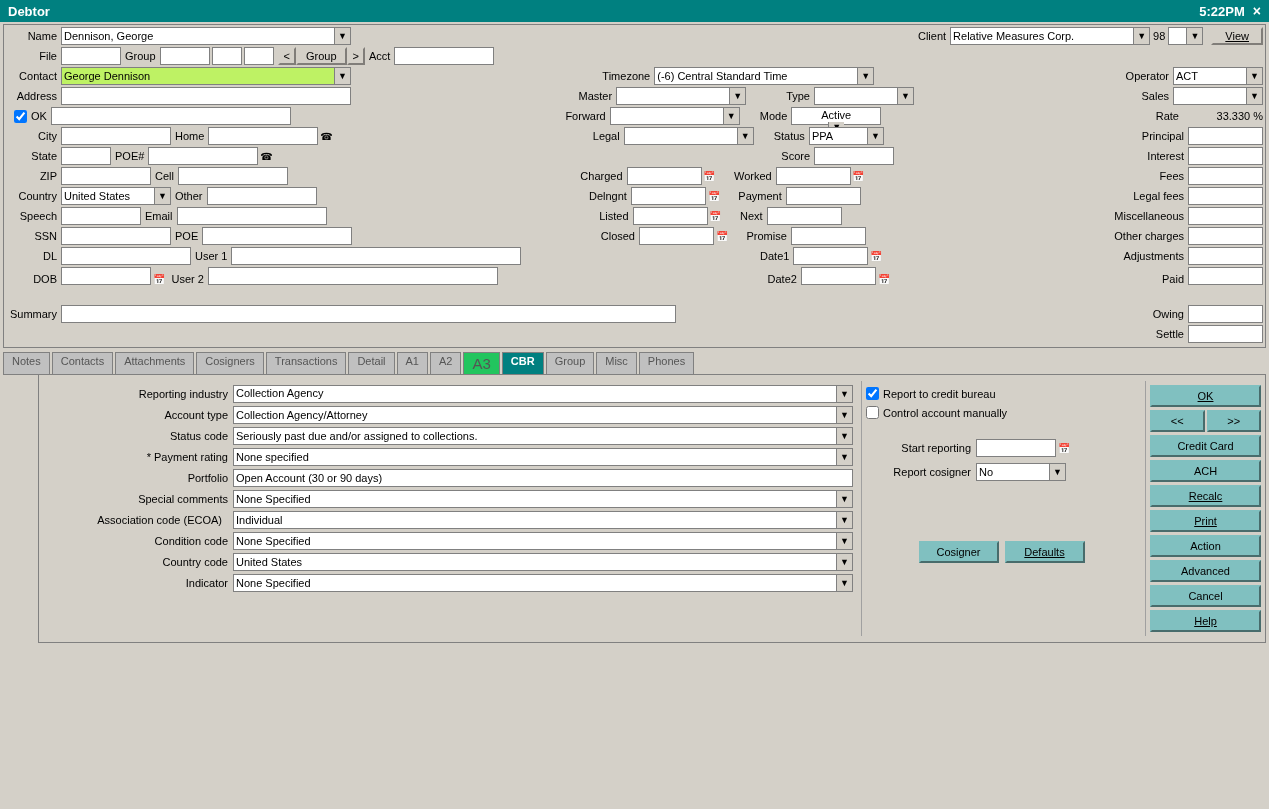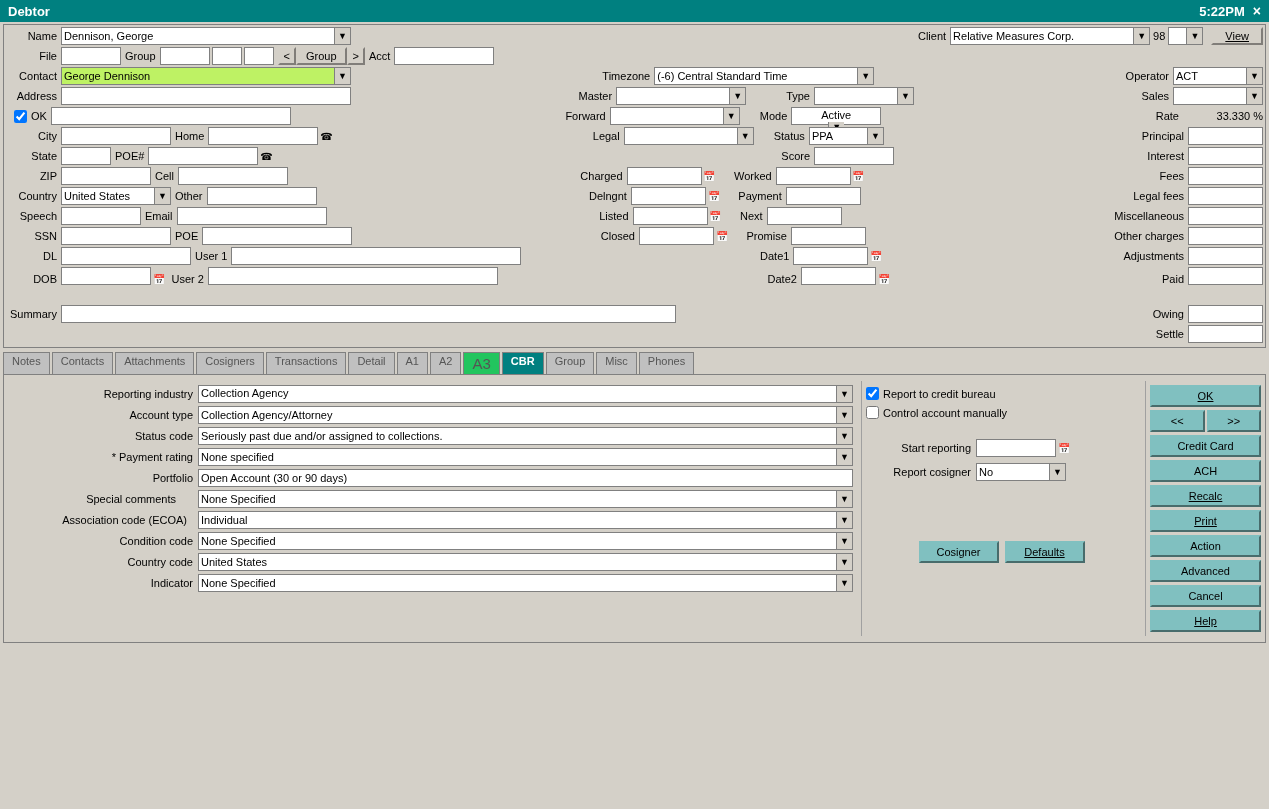--- a/index.html
+++ b/index.html
@@ -291,21 +291,21 @@
     <div style="padding:2px 8px;border:1px solid #808080;border-bottom:none;margin-right:2px;cursor:pointer;background:#c0c0c0;font-size:11px;color:#555;">Detail</div>
     <div style="padding:2px 8px;border:1px solid #808080;border-bottom:none;margin-right:2px;cursor:pointer;background:#c0c0c0;font-size:11px;color:#555;">A1</div>
     <div style="padding:2px 8px;border:1px solid #808080;border-bottom:none;margin-right:2px;cursor:pointer;background:#c0c0c0;font-size:11px;color:#555;">A2</div>
     <div style="padding:2px 8px;border:1px solid #808080;border-bottom:none;margin-right:2px;cursor:pointer;background:#22c55e;font-size:15px;color:#555;">A3</div>
     <div style="padding:2px 8px;border:1px solid #808080;border-bottom:none;margin-right:2px;cursor:pointer;background:#008080;font-size:11px;color:white;font-weight:bold;">CBR</div>
     <div style="padding:2px 8px;border:1px solid #808080;border-bottom:none;margin-right:2px;cursor:pointer;background:#c0c0c0;font-size:11px;color:#555;">Group</div>
     <div style="padding:2px 8px;border:1px solid #808080;border-bottom:none;margin-right:2px;cursor:pointer;background:#c0c0c0;font-size:11px;color:#555;">Misc</div>
     <div style="padding:2px 8px;border:1px solid #808080;border-bottom:none;margin-right:2px;cursor:pointer;background:#c0c0c0;font-size:11px;color:#555;">Phones</div>
   </div>
 
-  <div style="display:flex;gap:4px;padding:6px 0;border:1px solid #808080;border-top:none;background:#d4d0c8;">
+  <div style="display:flex;gap:4px;padding:6px 0;border:1px solid #808080;border-top:none;background:#d4d0c8;margin-left:35px;">
 
     <div style="flex:1;padding:4px;">
 
       <div style="display:flex;align-items:center;margin-bottom:3px;">
         <span style="min-width:190px;text-align:right;padding-right:5px;font-size:11px;">Reporting industry</span>
         <div style="display:flex;border:1px solid #808080;background:white;height:18px;flex:1;">
           <span style="flex:1;padding:1px 2px;font-size:11px;">Collection Agency</span>
           <span style="width:16px;height:100%;background:#d4d0c8;border-left:1px solid #808080;display:flex;align-items:center;justify-content:center;font-size:9px;cursor:pointer;">▼</span>
         </div>
       </div>
@@ -335,21 +335,21 @@
       </div>
 
       <div style="display:flex;align-items:center;margin-bottom:3px;">
         <span style="min-width:190px;text-align:right;padding-right:5px;font-size:11px;">Portfolio</span>
         <div style="display:flex;align-items:center;border:1px solid #808080;background:white;height:18px;flex:1;">
           <span style="flex:1;padding:1px 2px;font-size:11px;">Open Account (30 or 90 days)</span>
         </div>
       </div>
 
       <div style="display:flex;align-items:center;margin-bottom:3px;">
-        <span style="min-width:190px;text-align:right;padding-right:22px;font-size:11px;">Special comments</span>
+        <span style="min-width:190px;text-align:right;padding-right:5px;font-size:11px;">Special comments</span>
         <div style="display:flex;align-items:center;border:1px solid #808080;background:white;height:18px;flex:1;">
           <span style="flex:1;padding:1px 2px;font-size:11px;">None Specified</span>
           <span style="width:16px;height:100%;background:#d4d0c8;border-left:1px solid #808080;display:flex;align-items:center;justify-content:center;font-size:9px;cursor:pointer;">▼</span>
         </div>
       </div>
 
       <div style="display:flex;align-items:center;margin-bottom:3px;">
         <span style="min-width:190px;text-align:right;padding-right:11px;font-size:11px;">Association code (ECOA)</span>
         <div style="display:flex;align-items:center;border:1px solid #808080;background:white;height:18px;flex:1;">
           <span style="flex:1;padding:1px 2px;font-size:11px;">Individual</span>

